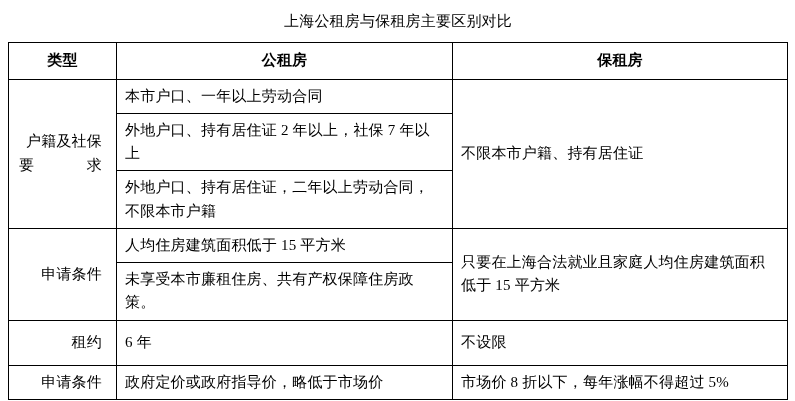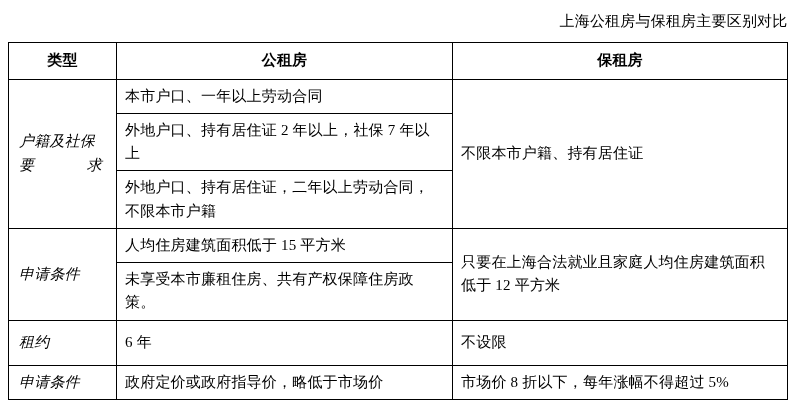--- a/index.html
+++ b/index.html
@@ -29,38 +29,37 @@
   table.cmp td {
     border: 1px solid #000000;
     padding: 5px 8px;
     vertical-align: middle;
     font-size: 15px;
     line-height: 1.55;
     letter-spacing: 0.2px;
   }
   .title-cell {
     border: none !important;
-    text-align: right;
+    text-align: center;
     font-size: 16px;
     padding: 6px 0 9px 0 !important;
   }
   .hdr {
     text-align: center;
     font-weight: bold;
     font-size: 16px;
     padding-top: 6px !important;
     padding-bottom: 6px !important;
     margin-left: 26px;
   }
   .rowlabel {
-    text-align: left;
+    text-align: right;
     text-align-last: justify;
     padding-left: 10px !important;
     padding-right: 14px !important;
-    font-style: italic;
   }
   .rowlabel.nojust {
     text-align-last: auto;
     margin-left: 40px;
   }
   .col-type { width: 108px; }
   .col-pub  { width: 336px; }
   .col-bao  { width: 335px; }
   .tall { height: 34px; }
 </style>
@@ -93,21 +92,21 @@
       <tr>
         <td>外地户口、持有居住证 2 年以上，社保 7 年以上</td>
       </tr>
       <tr>
         <td>外地户口、持有居住证，二年以上劳动合同，不限本市户籍</td>
       </tr>
 
       <tr>
         <td class="rowlabel nojust" rowspan="2">申请条件</td>
         <td>人均住房建筑面积低于 15 平方米</td>
-        <td rowspan="2">只要在上海合法就业且家庭人均住房建筑面积低于 12 平方米</td>
+        <td rowspan="2">只要在上海合法就业且家庭人均住房建筑面积低于 15 平方米</td>
       </tr>
       <tr>
         <td>未享受本市廉租住房、共有产权保障住房政策。</td>
       </tr>
 
       <tr>
         <td class="rowlabel nojust tall">租约</td>
         <td class="tall">6 年</td>
         <td class="tall">不设限</td>
       </tr>

